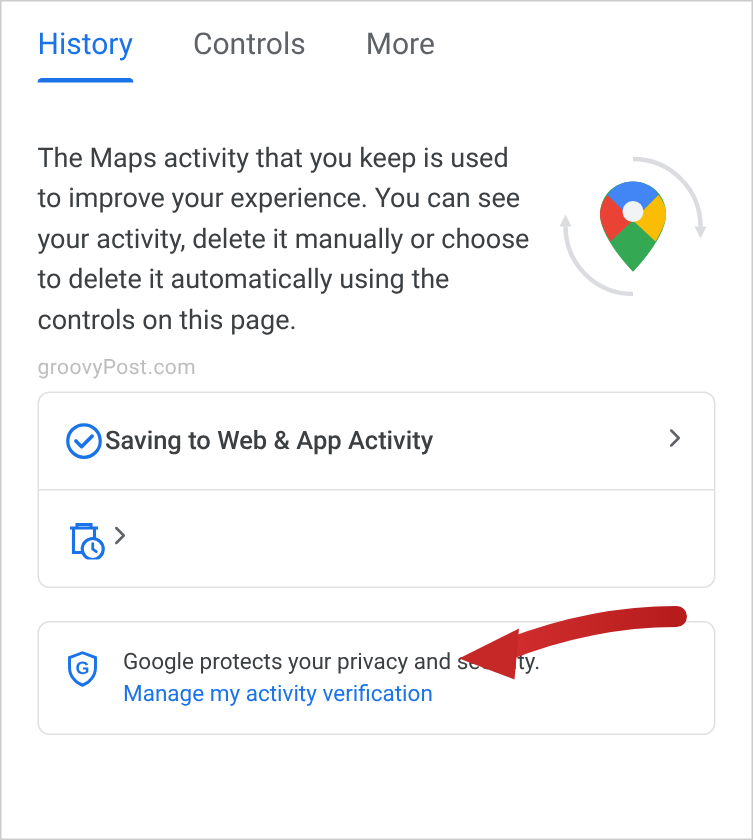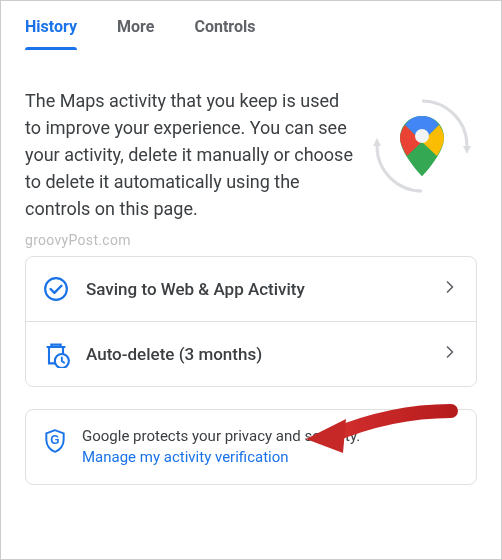--- a/index.html
+++ b/index.html
@@ -12,26 +12,25 @@
     position: relative;
     border: 1px solid #ccc;
   }
   .tabs {
     display: flex;
     gap: 40px;
     padding: 16px 24px 0 24px;
     border-bottom: 1px solid transparent;
   }
   .tab {
-    font-size: 16px;
+    font-size: 20px;
     color: #5f6368;
     padding-bottom: 14px;
     cursor: pointer;
     position: relative;
-    font-weight: bold;
   }
   .tab.active {
     color: #1a73e8;
   }
   .tab.active::after {
     content: "";
     position: absolute;
     left: 0; right: 0; bottom: 0;
     height: 3px;
     background: #1a73e8;
@@ -67,21 +66,20 @@
   }
   .card {
     border: 1px solid #e0e0e0;
     border-radius: 8px;
     margin-top: 8px;
   }
   .row {
     display: flex;
     align-items: center;
     padding: 18px 16px;
-    gap: 16px;
     cursor: pointer;
     position: relative;
   }
   .row + .row {
     border-top: 1px solid #e0e0e0;
   }
   .row-icon {
     width: 28px;
     height: 28px;
     flex-shrink: 0;
@@ -131,22 +129,22 @@
     left: 300px;
     width: 160px;
     height: 70px;
   }
 </style>
 </head>
 <body>
 
 <div class="tabs">
   <div class="tab active">History</div>
+  <div class="tab">Controls</div>
   <div class="tab">More</div>
-  <div class="tab">Controls</div>
 </div>
 
 <div class="content">
   <div class="desc-wrap">
     <p class="desc">The Maps activity that you keep is used to improve your experience. You can see your activity, delete it manually or choose to delete it automatically using the controls on this page.</p>
     <div class="maps-graphic">
       <svg viewBox="0 0 110 110" width="110" height="110">
 
         <path d="M 55 10 A 45 45 0 0 1 100 55" fill="none" stroke="#dadce0" stroke-width="3"></path>
         <path d="M 55 100 A 45 45 0 0 1 10 55" fill="none" stroke="#dadce0" stroke-width="3"></path>
@@ -181,21 +179,20 @@
       </span>
     </div>
     <div class="row">
       <span class="row-icon">
         <svg viewBox="0 0 24 24" width="28" height="28">
           <path d="M 4 6 L 20 6 M 8 6 L 8 4 L 16 4 L 16 6 M 6 6 L 6 20 L 18 20 L 18 6" fill="none" stroke="#1a73e8" stroke-width="1.8"></path>
           <circle cx="17" cy="18" r="6" fill="#fff" stroke="#1a73e8" stroke-width="1.8"></circle>
           <path d="M 17 15 L 17 18 L 19 19.5" fill="none" stroke="#1a73e8" stroke-width="1.6" stroke-linecap="round"></path>
         </svg>
       </span>
-      <span class="row-label">Auto-delete (3 months)</span>
       <span class="chevron">
         <svg viewBox="0 0 24 24" width="20" height="20">
             <path d="M 9 6 L 15 12 L 9 18" fill="none" stroke="#5f6368" stroke-width="2" stroke-linecap="round" stroke-linejoin="round"></path>
           </svg>
       </span>
     </div>
   </div>
 
   <div class="info-card">
     <span class="shield">

